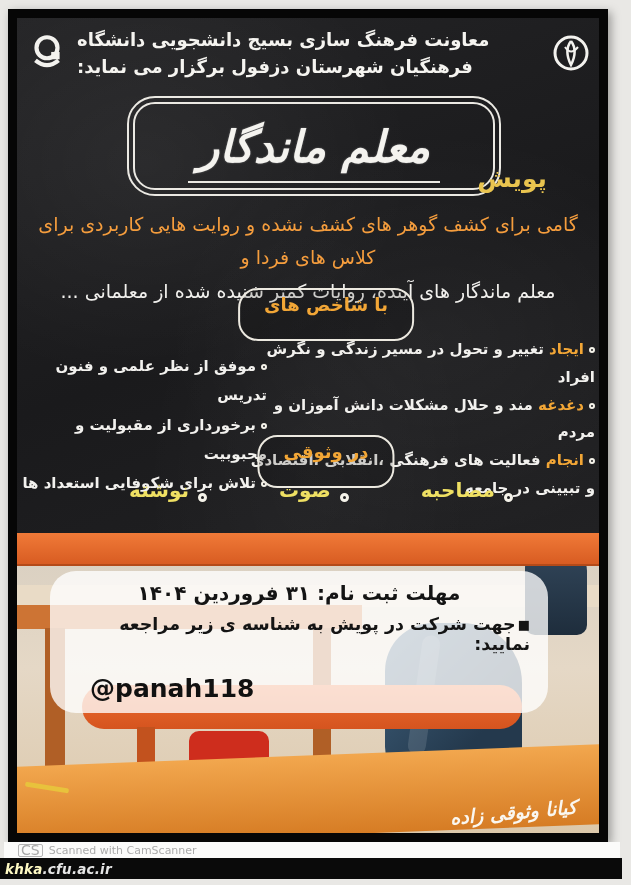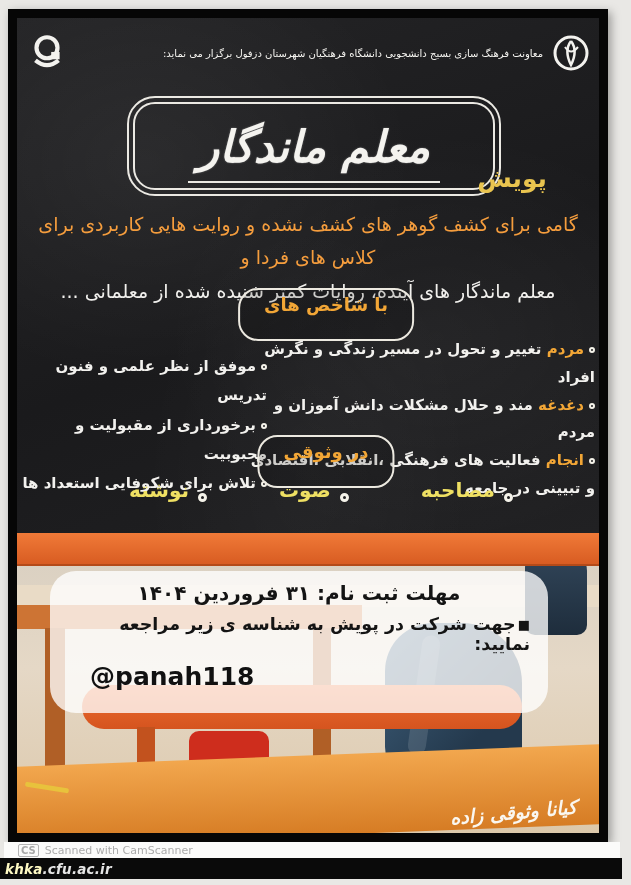--- a/index.html
+++ b/index.html
@@ -13,22 +13,22 @@
   
   .board { position:absolute; left:9px; top:9px; width:582px; height:515px;
            background:
              radial-gradient(ellipse at 22% 28%, rgba(255,255,255,.055), transparent 42%),
              radial-gradient(ellipse at 72% 62%, rgba(255,255,255,.045), transparent 46%),
              radial-gradient(ellipse at 50% 90%, rgba(255,255,255,.03), transparent 40%),
              linear-gradient(160deg,#242426,#1a1a1c 55%,#212123); }
 
   .board-header { position:absolute; left:8px; right:8px; top:8px; height:54px;
                   display:flex; align-items:center; gap:8px; }
-  .header-text { flex:1; direction:rtl; text-align:right; color:#f5f4f0;
-                 font-size:10px; font-weight:normal; line-height:1.5; }
+  .header-text { flex:1; direction:rtl; text-align:left; color:#f5f4f0;
+                 font-size:18px; font-weight:bold; line-height:1.5; }
   .logo { flex:0 0 auto; display:flex; align-items:center; justify-content:center; }
 
   .title-frame { position:absolute; left:110px; top:78px; width:374px; height:100px;
                  border:2.5px solid #ebe9e3; border-radius:28px; }
   .title-frame::before { content:""; position:absolute; inset:4px;
                  border:2px solid #ebe9e3; border-radius:22px; }
   .title-text { position:absolute; inset:0; display:flex; align-items:center; justify-content:center;
                 direction:rtl; color:#f4f3ef; font-family:"DejaVu Serif", serif; font-style:italic;
                 font-weight:bold; font-size:44px; letter-spacing:-2px;
                 text-shadow:0 0 2px rgba(255,255,255,.35); }
@@ -86,31 +86,31 @@
   .desk-slab { position:absolute; left:-8px; top:234px; width:600px; height:80px;
           background:linear-gradient(#f2a74e,#d67c24); transform:rotate(-2.2deg); transform-origin:left center; }
   .pencil { position:absolute; left:8px; top:252px; width:44px; height:5px; background:#e8c23c;
           transform:rotate(9deg); border-radius:2px; }
 
   .info-box { position:absolute; left:33px; top:38px; width:498px; height:142px;
           background:rgba(255,255,255,.78); border-radius:26px; direction:rtl; padding:10px 18px 8px; }
   .deadline { text-align:center; color:#141414; font-size:20px; font-weight:bold; }
   .instruction { margin-top:9px; text-align:right; color:#141414; font-size:17.5px; font-weight:bold; }
   .sq-bullet { display:inline-block; font-size:13px; margin-left:2px; vertical-align:1px; }
-  .handle { margin-top:8px; direction:ltr; text-align:left; padding-left:22px;
+  .handle { margin-top:20px; direction:ltr; text-align:left; padding-left:22px;
             color:#111; font-size:25px; font-weight:bold; }
 
   .signature { position:absolute; right:22px; bottom:10px; direction:rtl; color:#faf7f0;
                font-family:"DejaVu Serif", serif; font-style:italic; font-weight:bold;
                font-size:19px; transform:rotate(-5deg); }
 
   
   .scan-strip { position:absolute; left:4px; top:842px; width:616px; height:16px;
                 background:#fbfbfa; display:flex; align-items:center; gap:6px; padding-left:14px; }
-  .cs-badge { border:1px solid #b5b5b5; color:#a8a8a8; font-size:10px; font-weight:bold;
+  .cs-badge { border:1px solid #b5b5b5; color:#a8a8a8; font-size:14px; font-weight:normal;
               line-height:11px; padding:0 2px; border-radius:2px; }
   .scan-text { color:#ababab; font-size:11px; }
 
   .footer-bar { position:absolute; left:0; top:858px; width:622px; height:21px;
                 background:#0a0a0a; display:flex; align-items:center; padding-left:5px; }
   .footer-url { font-style:italic; font-weight:bold; font-size:13.5px; letter-spacing:.2px; }
   .url-bold { color:#fef9c3; }
   .url-rest { color:#e5e5e5; }
 </style>
 </head>
@@ -147,21 +147,21 @@
       <div class="campaign-word">پویش</div>
 
       <div class="intro">
         <div class="intro-line1">گامی برای کشف گوهر های کشف نشده و روایت هایی کاربردی برای کلاس های فردا و</div>
         <div class="intro-line2">معلم ماندگار های آینده، روایات کمتر شنیده شده از معلمانی ...</div>
       </div>
 
       <div class="badge badge-indicators">با شاخص های</div>
 
       <div class="col col-right">
-        <span class="bullet-line"><span class="ring-sm"></span><span class="lead">مردم</span><span> تغییر و تحول در مسیر زندگی و نگرش افراد</span></span>
+        <span class="bullet-line"><span class="ring-sm"></span><span class="lead">ایجاد</span><span> تغییر و تحول در مسیر زندگی و نگرش افراد</span></span>
         <span class="bullet-line"><span class="ring-sm"></span><span class="lead">دغدغه</span><span> مند و حلال مشکلات دانش آموزان و مردم</span></span>
         <span class="bullet-line"><span class="ring-sm"></span><span class="lead">انجام</span><span> فعالیت های فرهنگی ،انقلابی ،اقتصادی و تبیینی در جامعه</span></span>
       </div>
 
       <div class="col col-left">
         <span class="bullet-line"><span class="ring-sm"></span><span>موفق از نظر علمی و فنون تدریس</span></span>
         <span class="bullet-line"><span class="ring-sm"></span><span>برخورداری از مقبولیت و محبوبیت</span></span>
         <span class="bullet-line"><span class="ring-sm"></span><span>تلاش برای شکوفایی استعداد ها</span></span>
       </div>
 

